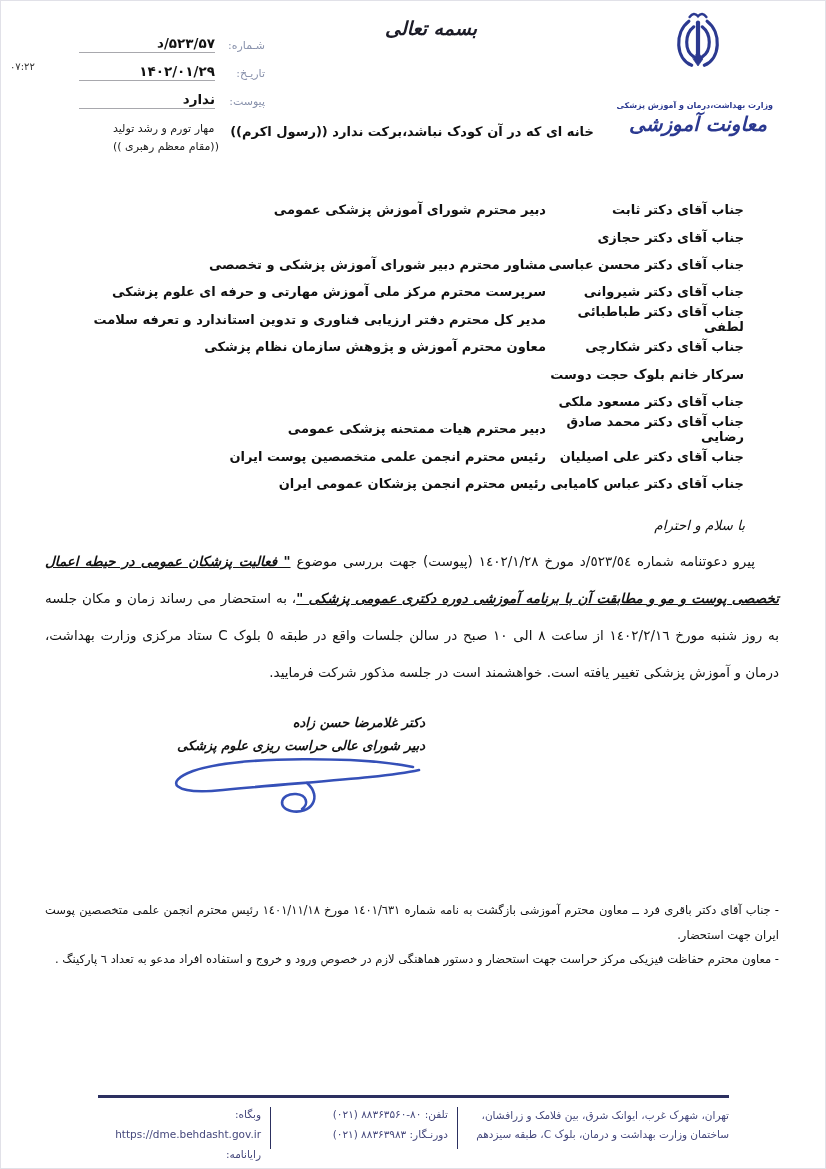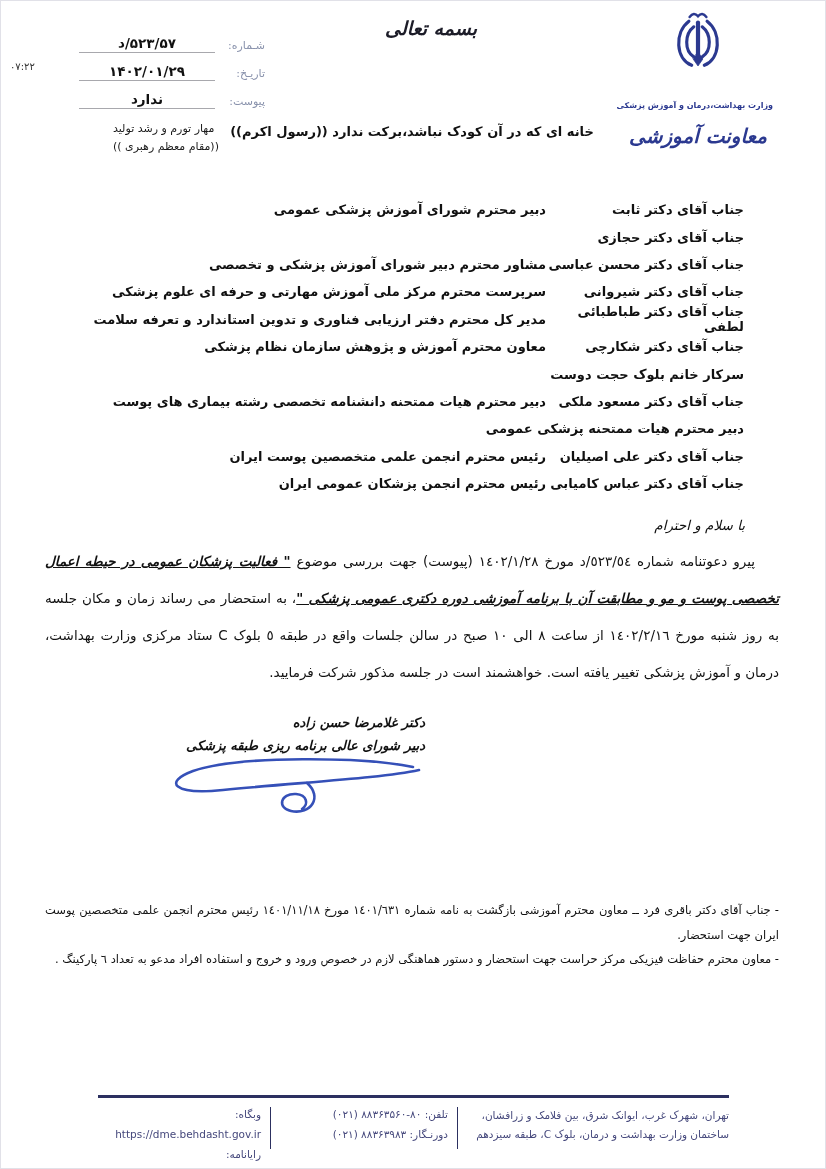--- a/index.html
+++ b/index.html
@@ -9,36 +9,36 @@
     background:#ffffff; border:1px solid #e1e1e8; overflow:hidden;
     font-family:"DejaVu Sans", sans-serif; direction:rtl; color:#111;
   }
   
   .scan-time { position:absolute; top:60px; left:9px; direction:ltr; font-size:10px; color:#333; letter-spacing:1px; }
 
   
   .fields { position:absolute; top:28px; left:78px; width:186px; }
   .field-row { display:flex; direction:rtl; align-items:flex-end; height:24px; margin-bottom:4px; }
   .field-label { color:#8a93ad; font-size:11px; width:50px; flex:none; padding-bottom:1px; }
-  .field-value { flex:1; text-align:center; font-weight:bold; font-size:13.5px; border-bottom:1px solid #a8a8ad; padding-bottom:1px; }
+  .field-value { flex:1; text-align:right; font-weight:bold; font-size:13.5px; border-bottom:1px solid #a8a8ad; padding-bottom:1px; }
 
   
   .bismillah { position:absolute; top:16px; left:320px; width:220px; text-align:center; font-style:italic; font-weight:bold; font-size:19px; color:#1c1c28; }
 
   
   .slogan { position:absolute; top:119px; left:112px; width:150px; text-align:left; font-size:11px; line-height:18px; color:#1a1a1a; }
 
   
   .hadith { position:absolute; top:123px; right:193px; width:440px; text-align:center; font-weight:bold; font-size:13px; }
 
   
   .logo { position:absolute; top:5px; right:52px; width:150px; text-align:center; color:#2b3990; }
   .logo svg { width:70px; height:78px; display:block; margin:0 auto; }
   .ministry-line { font-size:8px; font-weight:bold; white-space:nowrap; margin-top:17px; }
-  .deputy-line { font-size:20px; font-weight:bold; font-style:italic; margin-top:14px; }
+  .deputy-line { font-size:20px; font-weight:bold; font-style:italic; margin-top:2px; }
 
   
   .recipients { position:absolute; top:195px; right:81px; left:45px; }
   .recipient-row { display:flex; direction:rtl; height:27.4px; align-items:center; font-weight:bold; font-size:13px; }
   .recipient-name { width:198px; flex:none; }
   .recipient-title { flex:1; }
 
   
   .salutation { position:absolute; top:516px; right:80px; font-style:italic; font-size:13.5px; }
   .body-paragraph { position:absolute; top:542px; right:46px; left:44px; text-align:justify; font-size:13.5px; line-height:37px; text-indent:24px; }
@@ -134,44 +134,44 @@
     </div>
       <div class="recipient-row">
       <span class="recipient-name">جناب آقای دکتر شکارچی</span>
       <span class="recipient-title">معاون محترم آموزش و پژوهش سازمان نظام پزشکی</span>
     </div>
       <div class="recipient-row">
       <span class="recipient-name">سرکار خانم بلوک حجت دوست</span>
     </div>
       <div class="recipient-row">
       <span class="recipient-name">جناب آقای دکتر مسعود ملکی</span>
-      <span class="recipient-title">دبیر محترم هیات ممتحنه دانشنامه تخصصی رشته بیماری های پوست</span>
-    </div>
-      <div class="recipient-row">
+    </div>
+      <div class="recipient-row">
+      <span class="recipient-name">جناب آقای دکتر محمد صادق رضایی</span>
       <span class="recipient-title">دبیر محترم هیات ممتحنه پزشکی عمومی</span>
     </div>
       <div class="recipient-row">
       <span class="recipient-name">جناب آقای دکتر علی اصیلیان</span>
       <span class="recipient-title">رئیس محترم انجمن علمی متخصصین پوست ایران</span>
     </div>
       <div class="recipient-row">
       <span class="recipient-name">جناب آقای دکتر عباس کامیابی</span>
       <span class="recipient-title">رئیس محترم انجمن پزشکان عمومی ایران</span>
     </div>
     </div>
 
   <div class="salutation">با سلام و احترام</div>
 
   <div class="body-paragraph">
     <span>پیرو دعوتنامه شماره ٥٢٣/٥٤/د مورخ ١٤٠٢/١/٢٨ (پیوست) جهت بررسی موضوع </span><span class="subject-run">" فعالیت پزشکان عمومی در حیطه اعمال تخصصی پوست و مو و مطابقت آن با برنامه آموزشی دوره دکتری عمومی پزشکی "</span><span>، به استحضار می رساند زمان و مکان جلسه به روز شنبه مورخ ١٤٠٢/٢/١٦ از ساعت ٨ الی ١٠ صبح در سالن جلسات واقع در طبقه ٥ بلوک C ستاد مرکزی وزارت بهداشت، درمان و آموزش پزشکی تغییر یافته است. خواهشمند است در جلسه مذکور شرکت فرمایید.</span>
   </div>
 
   <div class="signature-block">
     <div class="signature-name">دکتر غلامرضا حسن زاده</div>
-    <div class="signature-title">دبیر شورای عالی برنامه ریزی طبقه پزشکی</div>
+    <div class="signature-title">دبیر شورای عالی حراست ریزی علوم پزشکی</div>
     <div class="signature-ink">
       <svg viewBox="0 0 270 78" aria-hidden="true">
         <g fill="none" stroke="#3550b8" stroke-width="2.6" stroke-linecap="round">
           <path d="M258 16 C210 6 85 4 38 20 C8 31 18 44 68 39 C150 31 228 27 264 19"></path>
           <path d="M152 32 C168 46 156 64 136 60 C122 57 125 42 141 43 C152 44 154 53 147 58"></path>
         </g>
       </svg>
     </div>
   </div>
 

